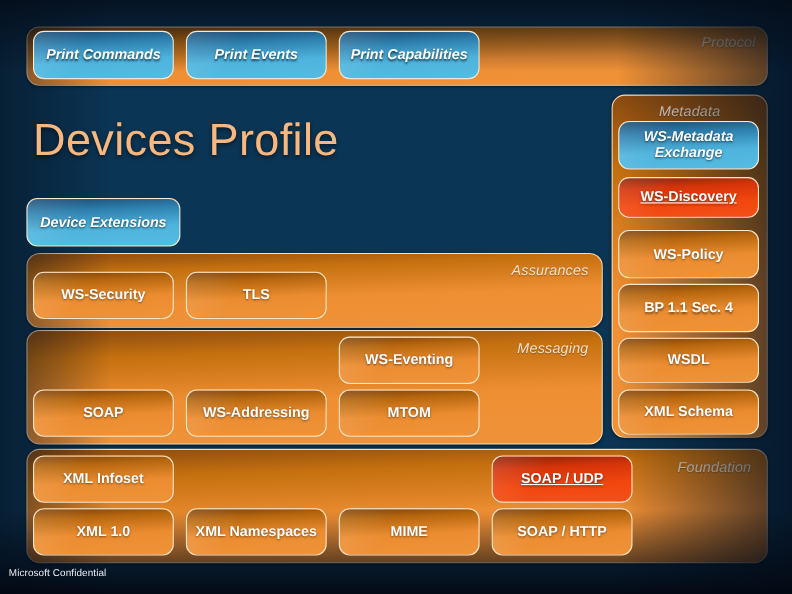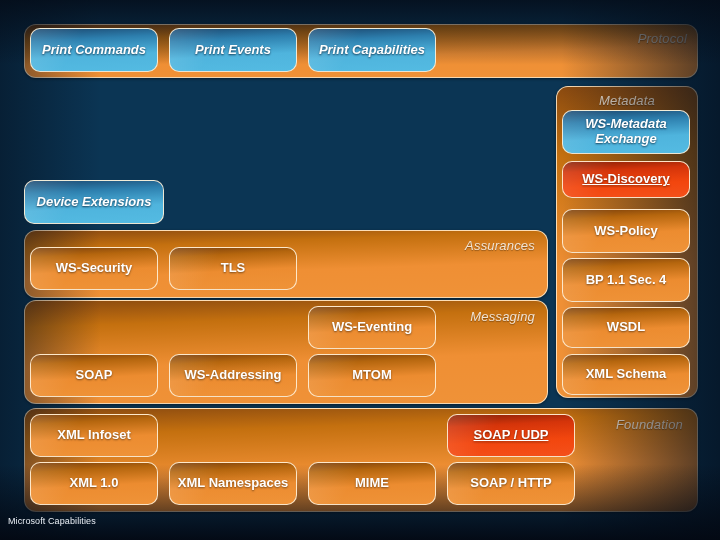--- a/index.html
+++ b/index.html
@@ -148,20 +148,21 @@
   <div class="box blue" style="left:30px; top:28px; width:128px; height:44px;">
     <span class="lbl">Print Commands</span>
   </div>
   <div class="box blue" style="left:169px; top:28px; width:128px; height:44px;">
     <span class="lbl">Print Events</span>
   </div>
   <div class="box blue" style="left:308px; top:28px; width:128px; height:44px;">
     <span class="lbl">Print Capabilities</span>
   </div>
 
+  <div id="title">Devices Profile</div>
 
   <div class="panel" style="left:556px; top:86px; width:140px; height:310px;">
     <span class="grouplabel" style="left:0; right:0; text-align:center;">Metadata</span>
   </div>
   <div class="box blue" style="left:562px; top:110px; width:128px; height:44px; font-size:13px;">
     <span class="lbl">WS-Metadata Exchange</span>
   </div>
   <div class="box red" style="left:562px; top:161px; width:128px; height:37px;">
     <span class="lbl">WS-Discovery</span>
   </div>
@@ -223,15 +224,15 @@
   <div class="box orange" style="left:169px; top:462px; width:128px; height:43px;">
     <span class="lbl">XML Namespaces</span>
   </div>
   <div class="box orange" style="left:308px; top:462px; width:128px; height:43px;">
     <span class="lbl">MIME</span>
   </div>
   <div class="box orange" style="left:447px; top:462px; width:128px; height:43px;">
     <span class="lbl">SOAP / HTTP</span>
   </div>
 
-  <div id="footer">Microsoft Capabilities</div>
+  <div id="footer">Microsoft Confidential</div>
 
 </div>
 
 </body></html>

